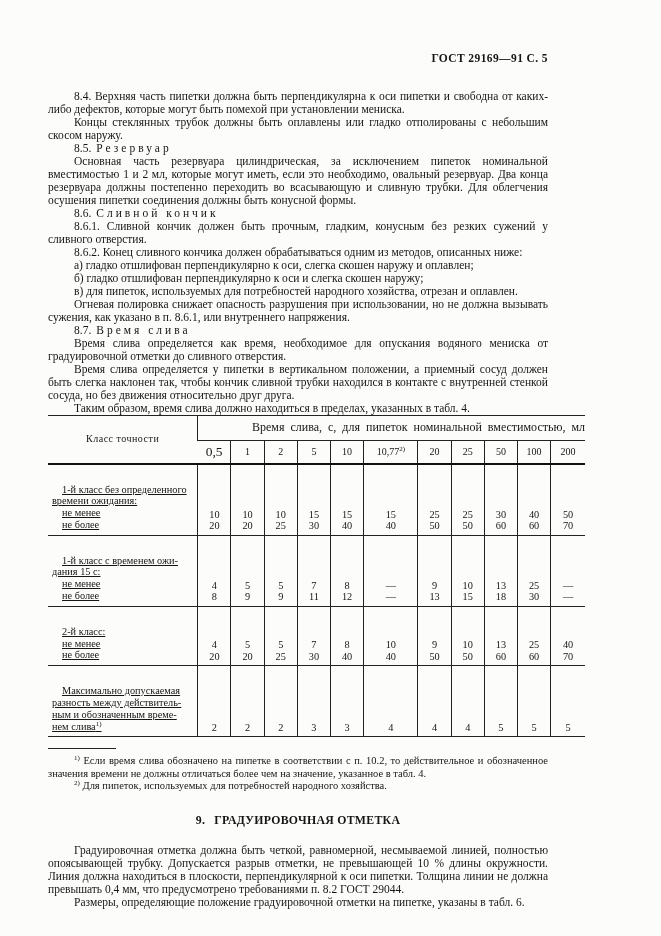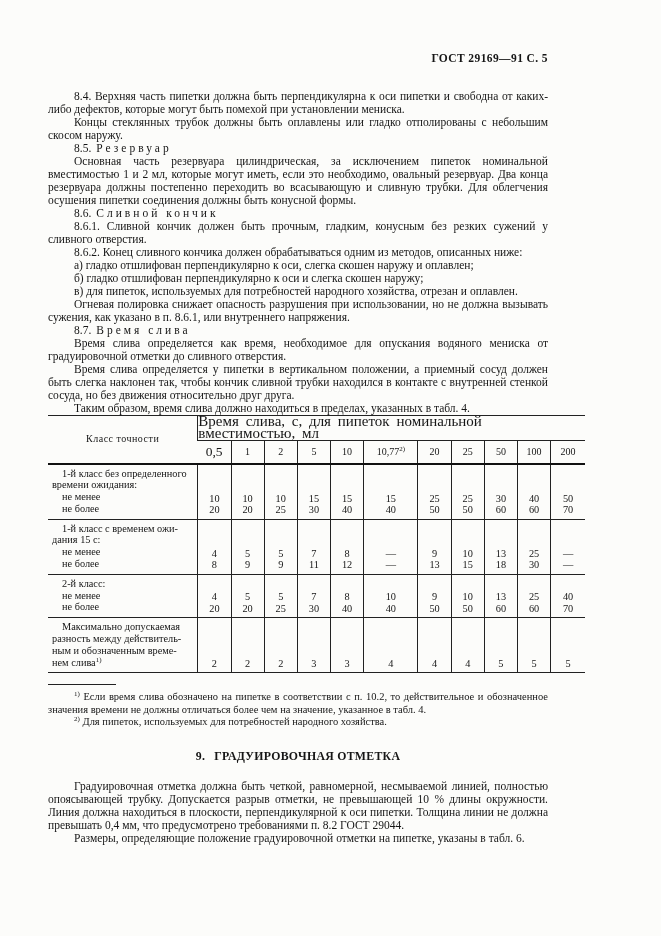--- a/index.html
+++ b/index.html
@@ -45,40 +45,41 @@
   th, td { border-left: 1px solid #222; font-weight: normal; }
   th:first-child, td:first-child { border-left: none; }
   .corner {
     font-size: 10px;
     letter-spacing: 0.5px;
     text-align: center;
     vertical-align: middle;
     border-bottom: 2.5px solid #111;
   }
   .span-h {
-    font-size: 15px;
-    text-align: left;
+    font-size: 12px;
+    text-align: right;
     vertical-align: middle;
     height: 25px;
     word-spacing: 3px;
     border-bottom: 1px solid #222;
   }
   #colrow th {
     height: 23px;
     text-align: center;
     vertical-align: middle;
     border-bottom: 2.5px solid #111;
   }
   #colrow th.big { font-size: 13.5px; margin-top: 33px; }
   tbody td { border-top: 1px solid #222; }
   td.lblcell {
-    padding: 3px 3px 4px 4px;
+    padding: 19px 3px 4px 4px;
     vertical-align: top;
     font-size: 10.3px;
     line-height: 11.8px;
+    text-decoration: underline;
   }
   td.lblcell .ind { text-indent: 10px; }
   td.lblcell .gsub { padding-left: 10px; }
   td.vcell {
     text-align: center;
     vertical-align: bottom;
     padding-bottom: 3px;
     font-size: 10.3px;
   }
   sup { font-size: 7px; vertical-align: super; line-height: 0; }

